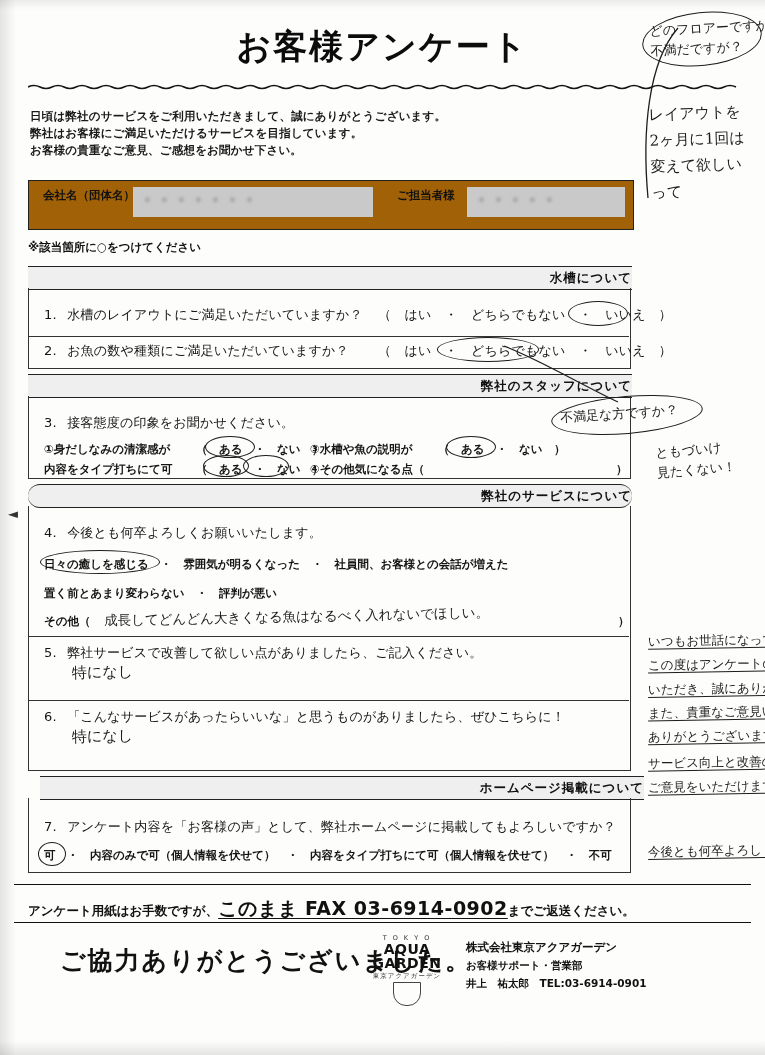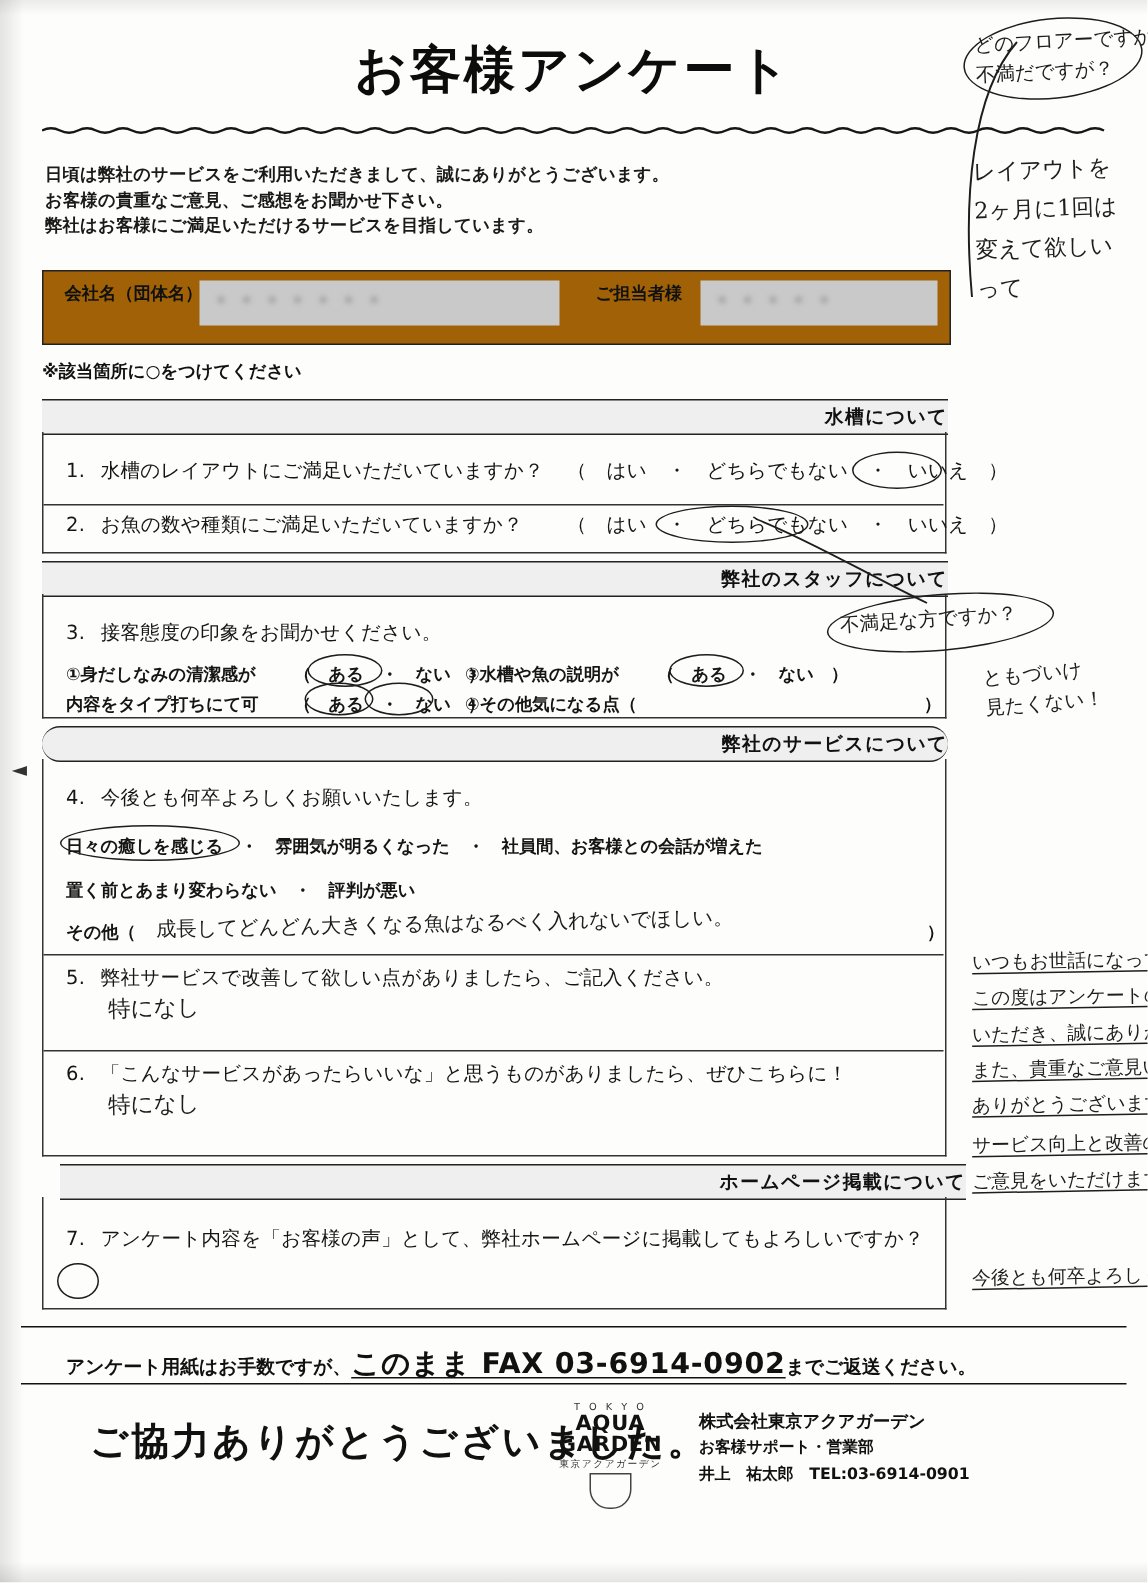--- a/index.html
+++ b/index.html
@@ -176,21 +176,20 @@
   }
   .ellipse.thin { border-width: 1.3px; }
 
   
   .faxline {
     position: absolute;
     left: 28px;
     top: 896px;
     font-size: 12.5px;
     font-weight: bold;
-    margin-left: 16px;
   }
   .faxline .big {
     font-size: 19px;
     font-weight: bold;
     text-decoration: underline;
     text-underline-offset: 3px;
     letter-spacing: 0.5px;
   }
   .thanks {
     position: absolute;
@@ -271,22 +270,22 @@
   <div class="edge-shade-top"></div>
   <div class="edge-shade-bottom"></div>
 
   <div class="title">お客様アンケート</div>
   <svg class="title-rule" viewBox="0 0 709 6" preserveAspectRatio="none">
     <path d="M0,3 Q6,0 12,3 T24,3 T36,3 T48,3 T60,3 T72,3 T84,3 T96,3 T108,3 T120,3 T132,3 T144,3 T156,3 T168,3 T180,3 T192,3 T204,3 T216,3 T228,3 T240,3 T252,3 T264,3 T276,3 T288,3 T300,3 T312,3 T324,3 T336,3 T348,3 T360,3 T372,3 T384,3 T396,3 T408,3 T420,3 T432,3 T444,3 T456,3 T468,3 T480,3 T492,3 T504,3 T516,3 T528,3 T540,3 T552,3 T564,3 T576,3 T588,3 T600,3 T612,3 T624,3 T636,3 T648,3 T660,3 T672,3 T684,3 T696,3 T708,3" fill="none" stroke="#161616" stroke-width="1.6"></path>
   </svg>
 
   <div class="intro">
     <div>日頃は弊社のサービスをご利用いただきまして、誠にありがとうございます。</div>
+    <div>弊社はお客様にご満足いただけるサービスを目指しています。</div>
     <div>お客様の貴重なご意見、ご感想をお聞かせ下さい。</div>
-    <div>弊社はお客様にご満足いただけるサービスを目指しています。</div>
   </div>
 
   <div class="namebox">
     <div class="lbl c">会社名（団体名）</div>
     <div class="redact r1"></div>
     <div class="redact-text t1">＊＊＊＊＊＊＊</div>
     <div class="lbl s">ご担当者様</div>
     <div class="redact r2"></div>
     <div class="redact-text t2">＊＊＊＊＊</div>
   </div>
@@ -337,21 +336,21 @@
   <div class="sub" style="left:616px; top:460px;">）</div>
 
   <div class="secbar" style="top:484px;border-radius:12px;">弊社のサービスについて</div>
   <div class="box-open" style="left:28px; top:506px; width:601px; height:264px;"></div>
   <div class="arrow-left">◄</div>
 
   <div class="qline" style="left:44px; top:524px;">
     <span>4.</span>
     <span style="padding-left:6px">今後とも何卒よろしくお願いいたします。</span>
   </div>
-  <div class="sub" style="left:44px; top:555px;">日々の癒しを感じる　・　雰囲気が明るくなった　・　社員間、お客様との会話が増えた</div>
+  <div class="sub" style="left:44px; top:555px;font-family:Liberation Serif, serif;">日々の癒しを感じる　・　雰囲気が明るくなった　・　社員間、お客様との会話が増えた</div>
   <div class="ellipse thin" style="left:40px; top:550px; width:118px; height:22px;"></div>
   <div class="sub" style="left:44px; top:584px;">置く前とあまり変わらない　・　評判が悪い</div>
   <div class="sub" style="left:44px; top:612px;">その他（</div>
   <div class="sub" style="left:618px; top:612px;">）</div>
   <div class="hand" style="left:104px; top:606px; font-size:13.5px;">成長してどんどん大きくなる魚はなるべく入れないでほしい。</div>
 
   <div class="thinline" style="left:29px; top:636px; width:600px;"></div>
 
   <div class="qline" style="left:44px; top:644px;">
     <span>5.</span>
@@ -367,20 +366,21 @@
   </div>
   <div class="hand" style="left:72px; top:726px; font-size:15px;">特になし</div>
 
   <div class="secbar" style="top:776px;margin-left:12px;">ホームページ掲載について</div>
   <div class="box-open" style="left:28px; top:798px; width:601px; height:74px;"></div>
 
   <div class="qline" style="left:44px; top:818px;">
     <span>7.</span>
     <span style="padding-left:6px">アンケート内容を「お客様の声」として、弊社ホームページに掲載してもよろしいですか？</span>
   </div>
+  <div class="sub" style="left:44px; top:846px;">可　・　内容のみで可（個人情報を伏せて）　・　内容をタイプ打ちにて可（個人情報を伏せて）　・　不可</div>
   <div class="ellipse thin" style="left:38px; top:842px; width:26px; height:22px;"></div>
 
   <div class="hand" style="left:650px; top:18px; font-size:13px; transform:rotate(-3deg);">どのフロアーですかご
 不満だですが？</div>
   <div class="ellipse" style="left:642px; top:12px; width:118px; height:52px; transform:rotate(-6deg);"></div>
 
   <div class="hand" style="left:650px; top:100px; font-size:15px; line-height:26px; transform:rotate(-2deg);">レイアウトを
 2ヶ月に1回は
 変えて欲しい
 って</div>

